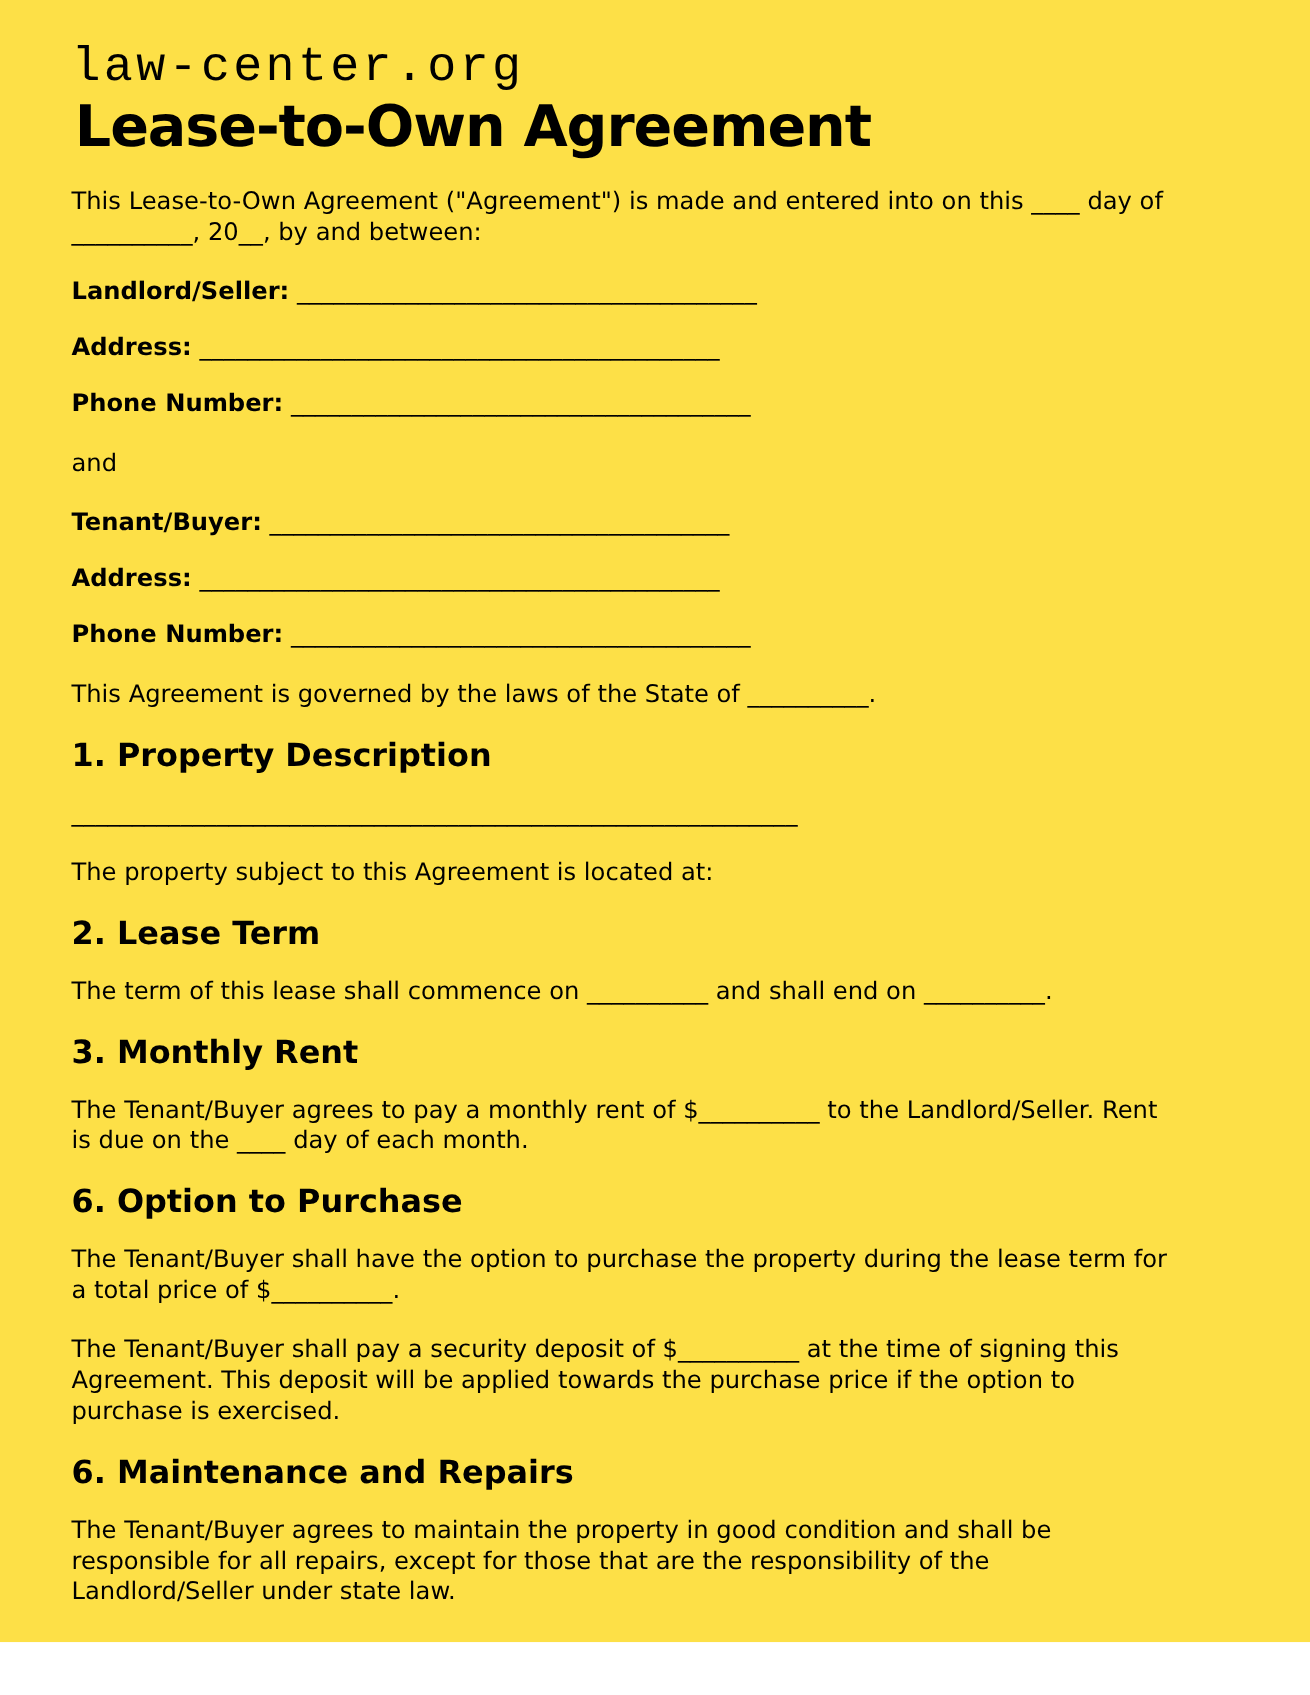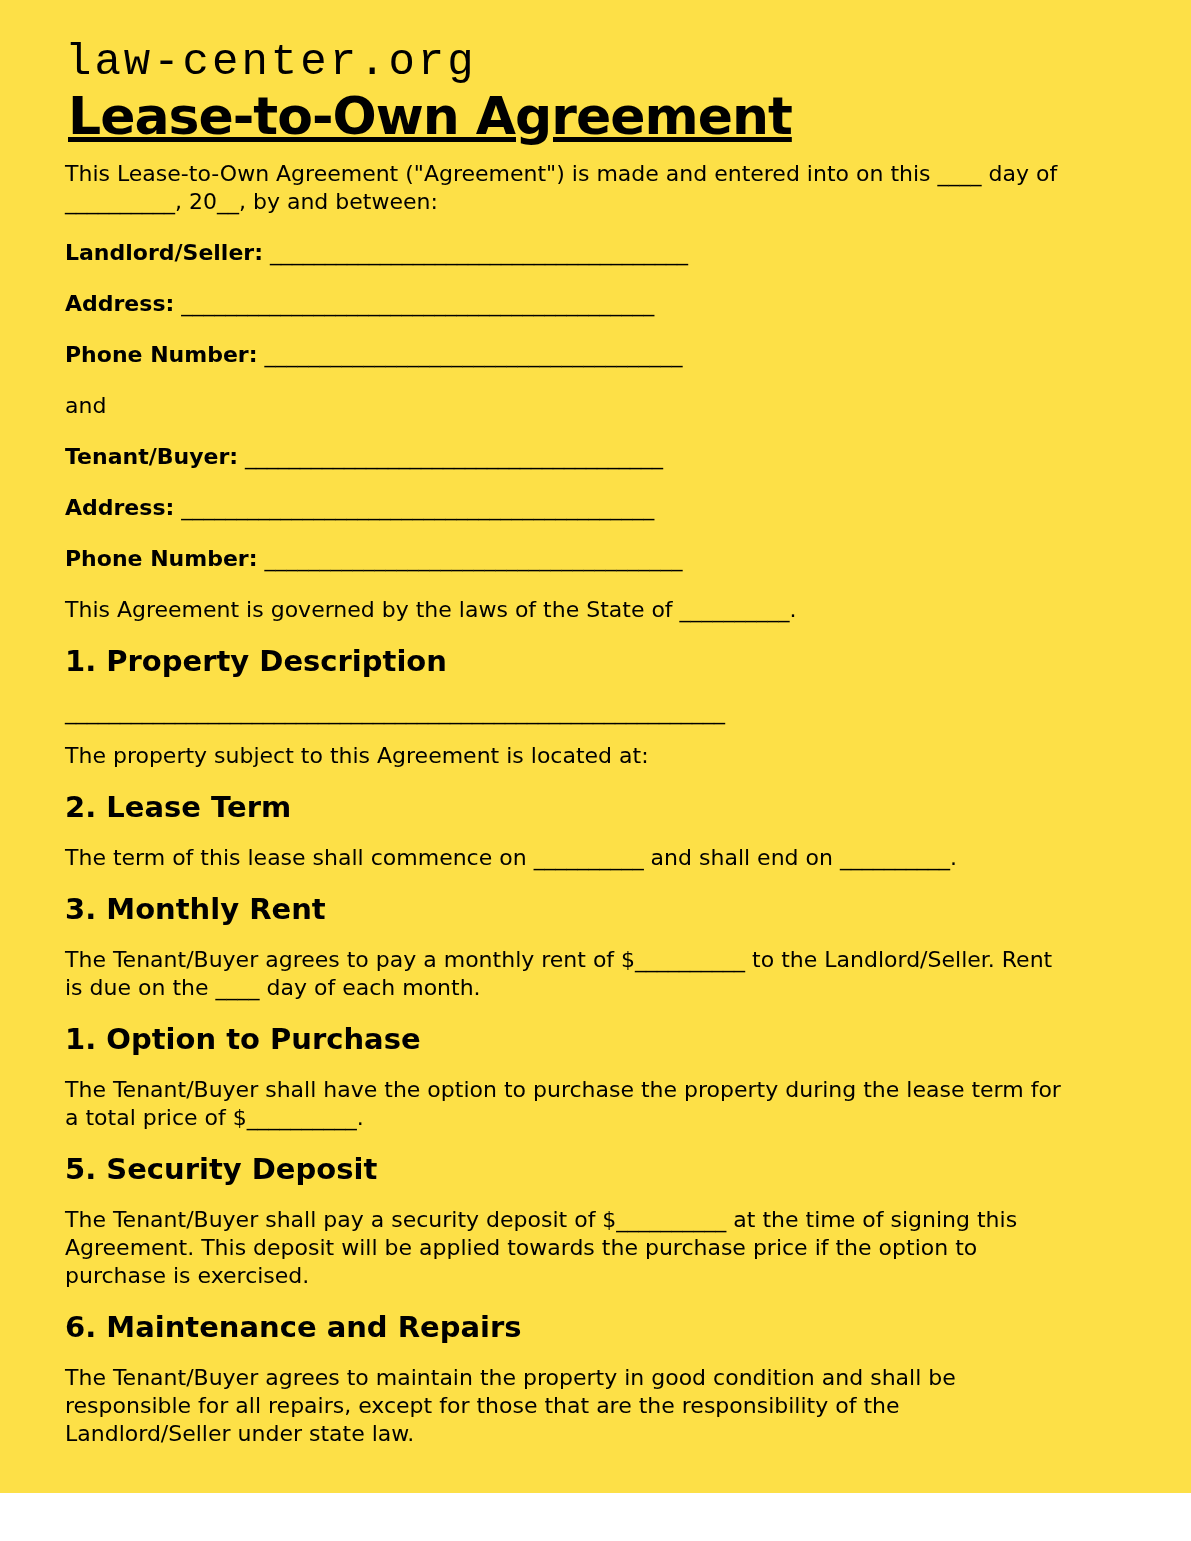--- a/index.html
+++ b/index.html
@@ -29,24 +29,23 @@
     white-space: pre;
   }
   .doc-title {
     font-family: "DejaVu Sans", sans-serif;
     font-weight: bold;
     font-size: 52px;
     line-height: 56px;
     letter-spacing: -1px;
     margin: 2px 0 6px 3px;
     white-space: pre;
-    text-decoration: underline;
   }
   .para {
-    margin: 16px 0;
+    margin: 26px 0;
     white-space: pre;   
   }
   .field {
     margin: 23px 0;
     white-space: normal;
   }
   .field strong { font-weight: bold; }
   .heading {
     font-weight: bold;
     font-size: 29px;
@@ -87,25 +86,24 @@
   <p class="para">____________________________________________________________</p>
   <p class="para">The property subject to this Agreement is located at:</p>
 
   <h2 class="heading">2. Lease Term</h2>
   <p class="para">The term of this lease shall commence on __________ and shall end on __________.</p>
 
   <h2 class="heading">3. Monthly Rent</h2>
   <p class="para">The Tenant/Buyer agrees to pay a monthly rent of $__________ to the Landlord/Seller. Rent
 is due on the ____ day of each month.</p>
 
-  <h2 class="heading">1. Option to Purchase</h2>
+  <h2 class="heading">6. Option to Purchase</h2>
   <p class="para">The Tenant/Buyer shall have the option to purchase the property during the lease term for
 a total price of $__________.</p>
 
-  <h2 class="heading">5. Security Deposit</h2>
   <p class="para">The Tenant/Buyer shall pay a security deposit of $__________ at the time of signing this
 Agreement. This deposit will be applied towards the purchase price if the option to
 purchase is exercised.</p>
 
   <h2 class="heading">6. Maintenance and Repairs</h2>
   <p class="para">The Tenant/Buyer agrees to maintain the property in good condition and shall be
 responsible for all repairs, except for those that are the responsibility of the
 Landlord/Seller under state law.</p>
 
 </div>

